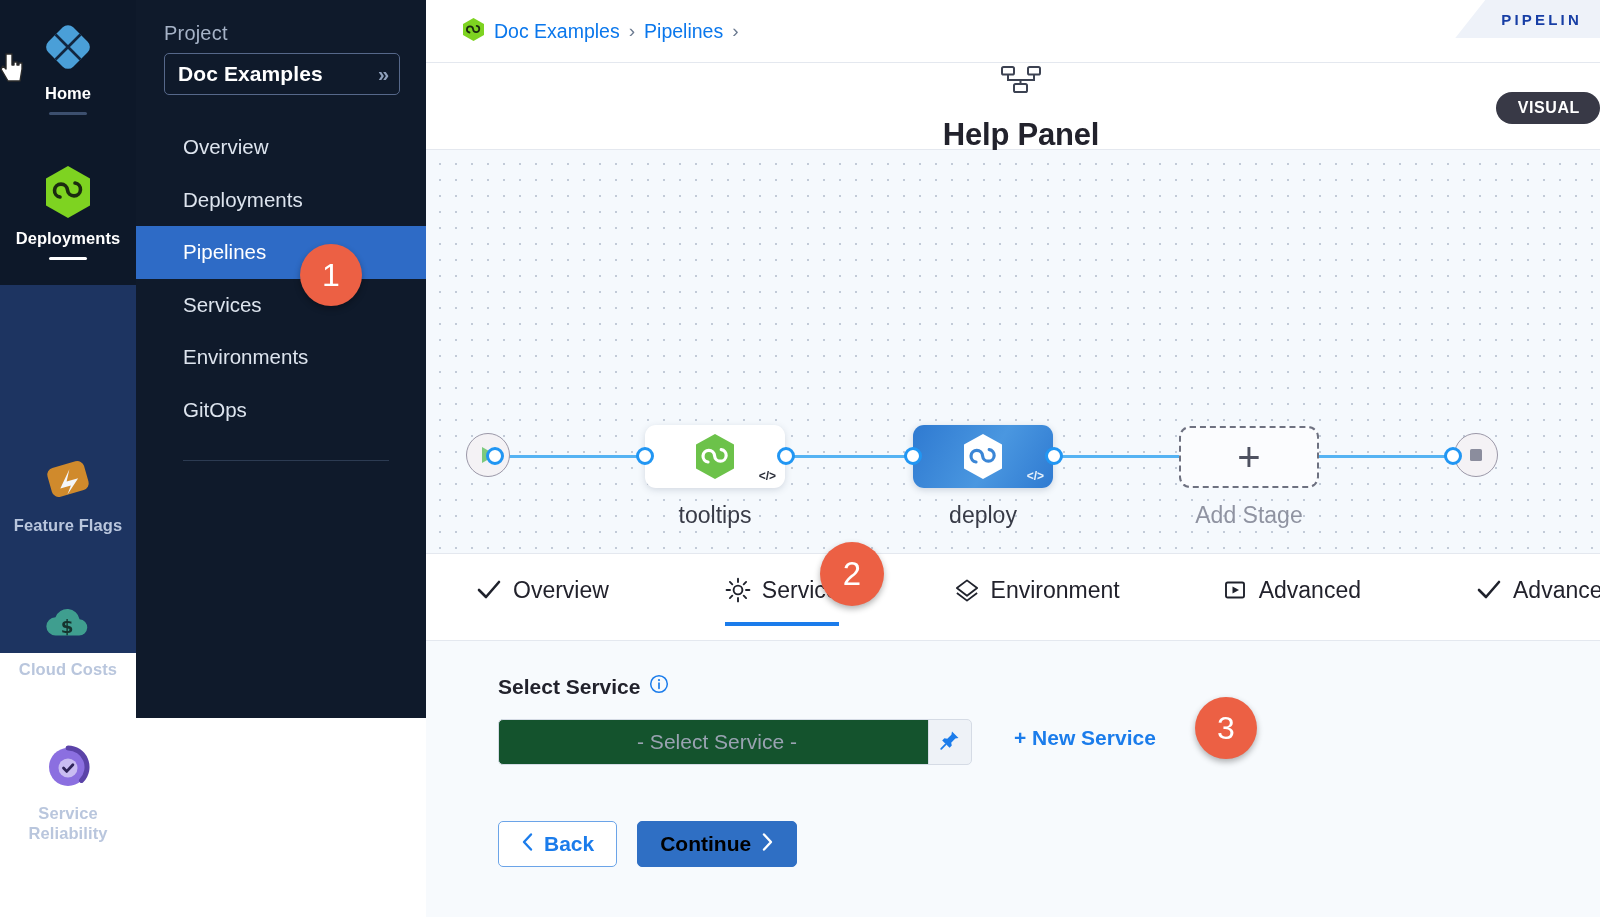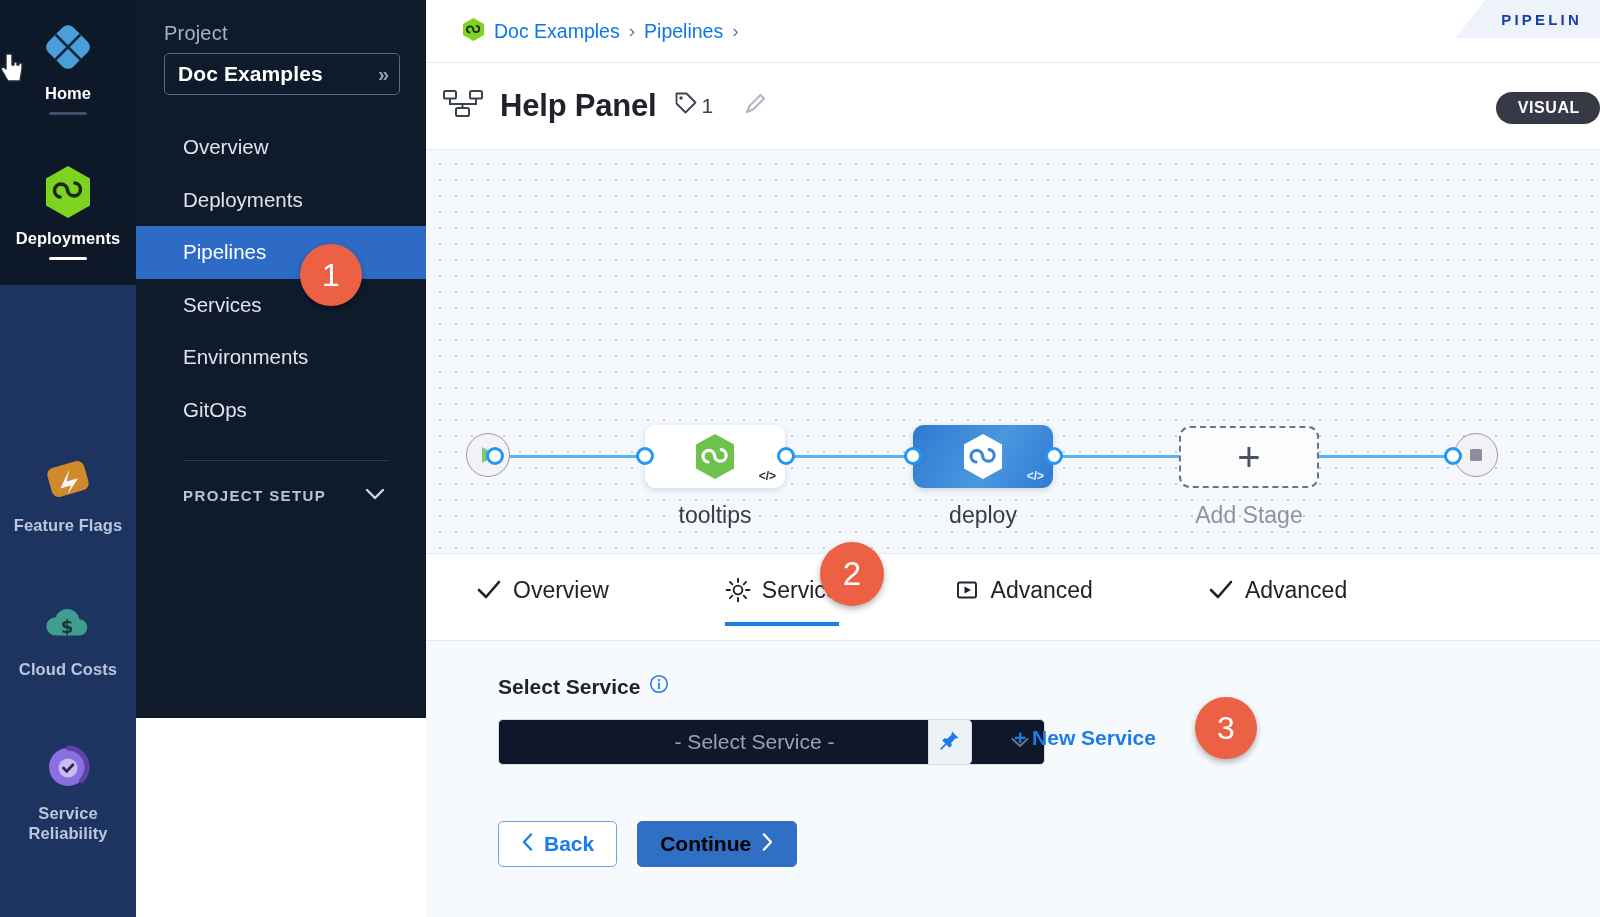--- a/index.html
+++ b/index.html
@@ -4,21 +4,21 @@
 <style>
   * { box-sizing: border-box; margin: 0; padding: 0; }
   html, body {
     width: 1600px; height: 917px;
     font-family: "Liberation Sans", sans-serif;
     overflow: hidden; background: #ffffff;
   }
   #app { position: relative; width: 1600px; height: 917px; display: flex; }
 
   
-  .rail { width: 136px; height: 917px; background: #1d3461; flex: 0 0 136px; position: relative; }
+  .rail { width: 136px; height: 653px; background: #1d3461; flex: 0 0 136px; position: relative; }
   .rail-top { background: #0d1829; position: absolute; top:0; left:0; right:0; height: 285px; }
   .rail-item { position: relative; display: flex; flex-direction: column; align-items: center; }
   .rail-item .ri-label {
     color: #ffffff; font-size: 16.5px; font-weight: 700; text-align: center;
     line-height: 20px; margin-top: 7px; letter-spacing: .1px;
   }
   .rail-item.dim .ri-label { color: #b9c6dd; }
   .rail-underline { width: 38px; height: 3px; background: #ffffff; border-radius:2px; margin-top: 9px; }
   .rail-underline.faint { background: #3c4f6e; }
   .hexicon { width: 52px; height: 58px; display:flex; align-items:center; justify-content:center; }
@@ -55,21 +55,21 @@
 
   .pipebanner {
     position: absolute; top: 0px; right: 0px; height: 38px;
     background: #eef2f9; color: #173ea5; font-size: 15px; font-weight: 700; letter-spacing: 3.2px;
     display:flex; align-items:center; padding: 0 18px 0 46px;
     clip-path: polygon(30px 0, 100% 0, 100% 100%, 0 100%);
   }
 
   .titlebar {
     height: 88px; border-top: 1px solid #e4e8ef; border-bottom: 1px solid #e4e8ef;
-    display: flex; align-items: center; padding-left: 16px; gap: 16px; background:#fff;
+    display: flex; align-items: center; padding-left: 16px; gap: 16px; background:#fff;flex-direction:column;
   }
   .pipe-title { font-size: 31px; font-weight: 700; color: #22222c; letter-spacing:-.2px; }
   .tagwrap { display:flex; align-items:center; gap:4px; color:#3c4252; font-size: 21px; }
   .visualbadge {
     position: absolute; right: 0px; top: 88px; transform: translateY(4px);
     background: #383946; color:#fff; font-size: 16px; font-weight:700; letter-spacing:.6px;
     border-radius: 18px; padding: 7px 20px 7px 22px; text-align: right;
   }
 
   
@@ -103,21 +103,21 @@
   
   .tabbar { height: 72px; background:#fff; display:flex; align-items:center; padding-left: 50px; position:relative; }
   .tab { display:flex; align-items:center; gap:11px; font-size:23px; color:#22222c; height:72px; cursor:pointer; position:relative; }
   .tab .tabicon { display:flex; align-items:center; justify-content:center; width:26px; height:26px; }
   .tab.active::after { content:""; position:absolute; left:0; right:0; bottom:0; height:4px; background:#1b7ceb; }
 
   
   .formarea { background:#f7fafd; position:absolute; top:640px; left:0; right:0; bottom:0; border-top:1px solid #e4e8ef;text-align:center; }
   .fieldlabel { position:absolute; left:72px; top:33px; font-size:21px; font-weight:700; color:#22222c; display:flex; align-items:center; gap:9px;}
   .selectbox {
-    position:absolute; left:72px; top:78px; width:547px; height:46px; background:#0f172a;
+    position:absolute; left:72px; top:78px; width:472px; height:46px; background:#14532d;
     border:1px solid #d5dbe5; border-radius:5px; display:flex; align-items:center;
   }
   .selectbox .val { flex:1; padding-left:14px; color:#9aa3b2; font-size:21px; }
   .selectbox .chev { width:48px; display:flex; align-items:center; justify-content:center; color:#6c7787; font-size:18px;}
   .pinbtn {
     position:absolute; left:502px; top:78px; width:44px; height:46px; background:#eef2f7;
     border:1px solid #d5dbe5; border-radius:0 5px 5px 0; display:flex; align-items:center; justify-content:center;
   }
   .newservice { position:absolute; left:588px; top:85px; color:#1b7ceb; font-size:21px; font-weight:700; text-decoration:none;}
   .btnrow { position:absolute; left:72px; top:180px; display:flex; gap:20px; }
@@ -220,28 +220,20 @@
     <nav class="ps-nav">
       <a href="#">Overview</a>
       <a href="#">Deployments</a>
       <a href="#" class="active">Pipelines</a>
       <a href="#">Services</a>
       <a href="#">Environments</a>
       <a href="#">GitOps</a>
     </nav>
 
     <div class="ps-divider"></div>
-    <div class="ps-setup">
-      <span class="t">PROJECT SETUP</span>
-      <span class="c">
-        <svg width="22" height="14" viewBox="0 0 22 14">
-            <path d="M3 3 L11 11 L19 3" fill="none" stroke="#cfd8e5" stroke-width="2.4" stroke-linecap="round" stroke-linejoin="round"></path>
-          </svg>
-      </span>
-    </div>
   </div>
 
   <div class="main">
 
     <div class="breadcrumb">
       <span>
         <svg width="23" height="25" viewBox="0 0 23 25">
           <polygon points="11.5,1 22,7 22,18 11.5,24 1,18 1,7" fill="#7ed321"></polygon>
           <path d="M7.5 15.5 a3.1 3.1 0 1 1 3.6 -3.3 a3.1 3.1 0 1 0 3.6 -3.3" fill="none" stroke="#1b2b10" stroke-width="1.8" stroke-linecap="round"></path>
         </svg>
@@ -352,20 +344,29 @@
               <path d="M4.9 4.9 L7.3 7.3"></path>
                 <path d="M18.7 18.7 L21.1 21.1"></path>
               <path d="M21.1 4.9 L18.7 7.3"></path>
                 <path d="M7.3 18.7 L4.9 21.1"></path>
             </g>
           </svg>
         </span>
         <span>Service</span>
       </div>
 
+      <div class="tab" style="margin-right:102px;">
+        <span class="tabicon">
+          <svg width="27" height="27" viewBox="0 0 27 27">
+            <polygon points="13.5,3 24,11 13.5,19 3,11" fill="none" stroke="#1f222c" stroke-width="1.9" stroke-linejoin="round"></polygon>
+            <path d="M3 16 L13.5 24 L24 16" fill="none" stroke="#1f222c" stroke-width="1.9" stroke-linejoin="round"></path>
+          </svg>
+        </span>
+        <span>Environment</span>
+      </div>
 
       <div class="tab" style="margin-right:115px;">
         <span class="tabicon">
           <svg width="24" height="24" viewBox="0 0 24 24">
             <rect x="3" y="4.5" width="18" height="15" rx="1.8" fill="none" stroke="#1f222c" stroke-width="1.9"></rect>
             <polygon points="9.5,8.5 16,12 9.5,15.5" fill="#1f222c"></polygon>
           </svg>
         </span>
         <span>Advanced</span>
       </div>

